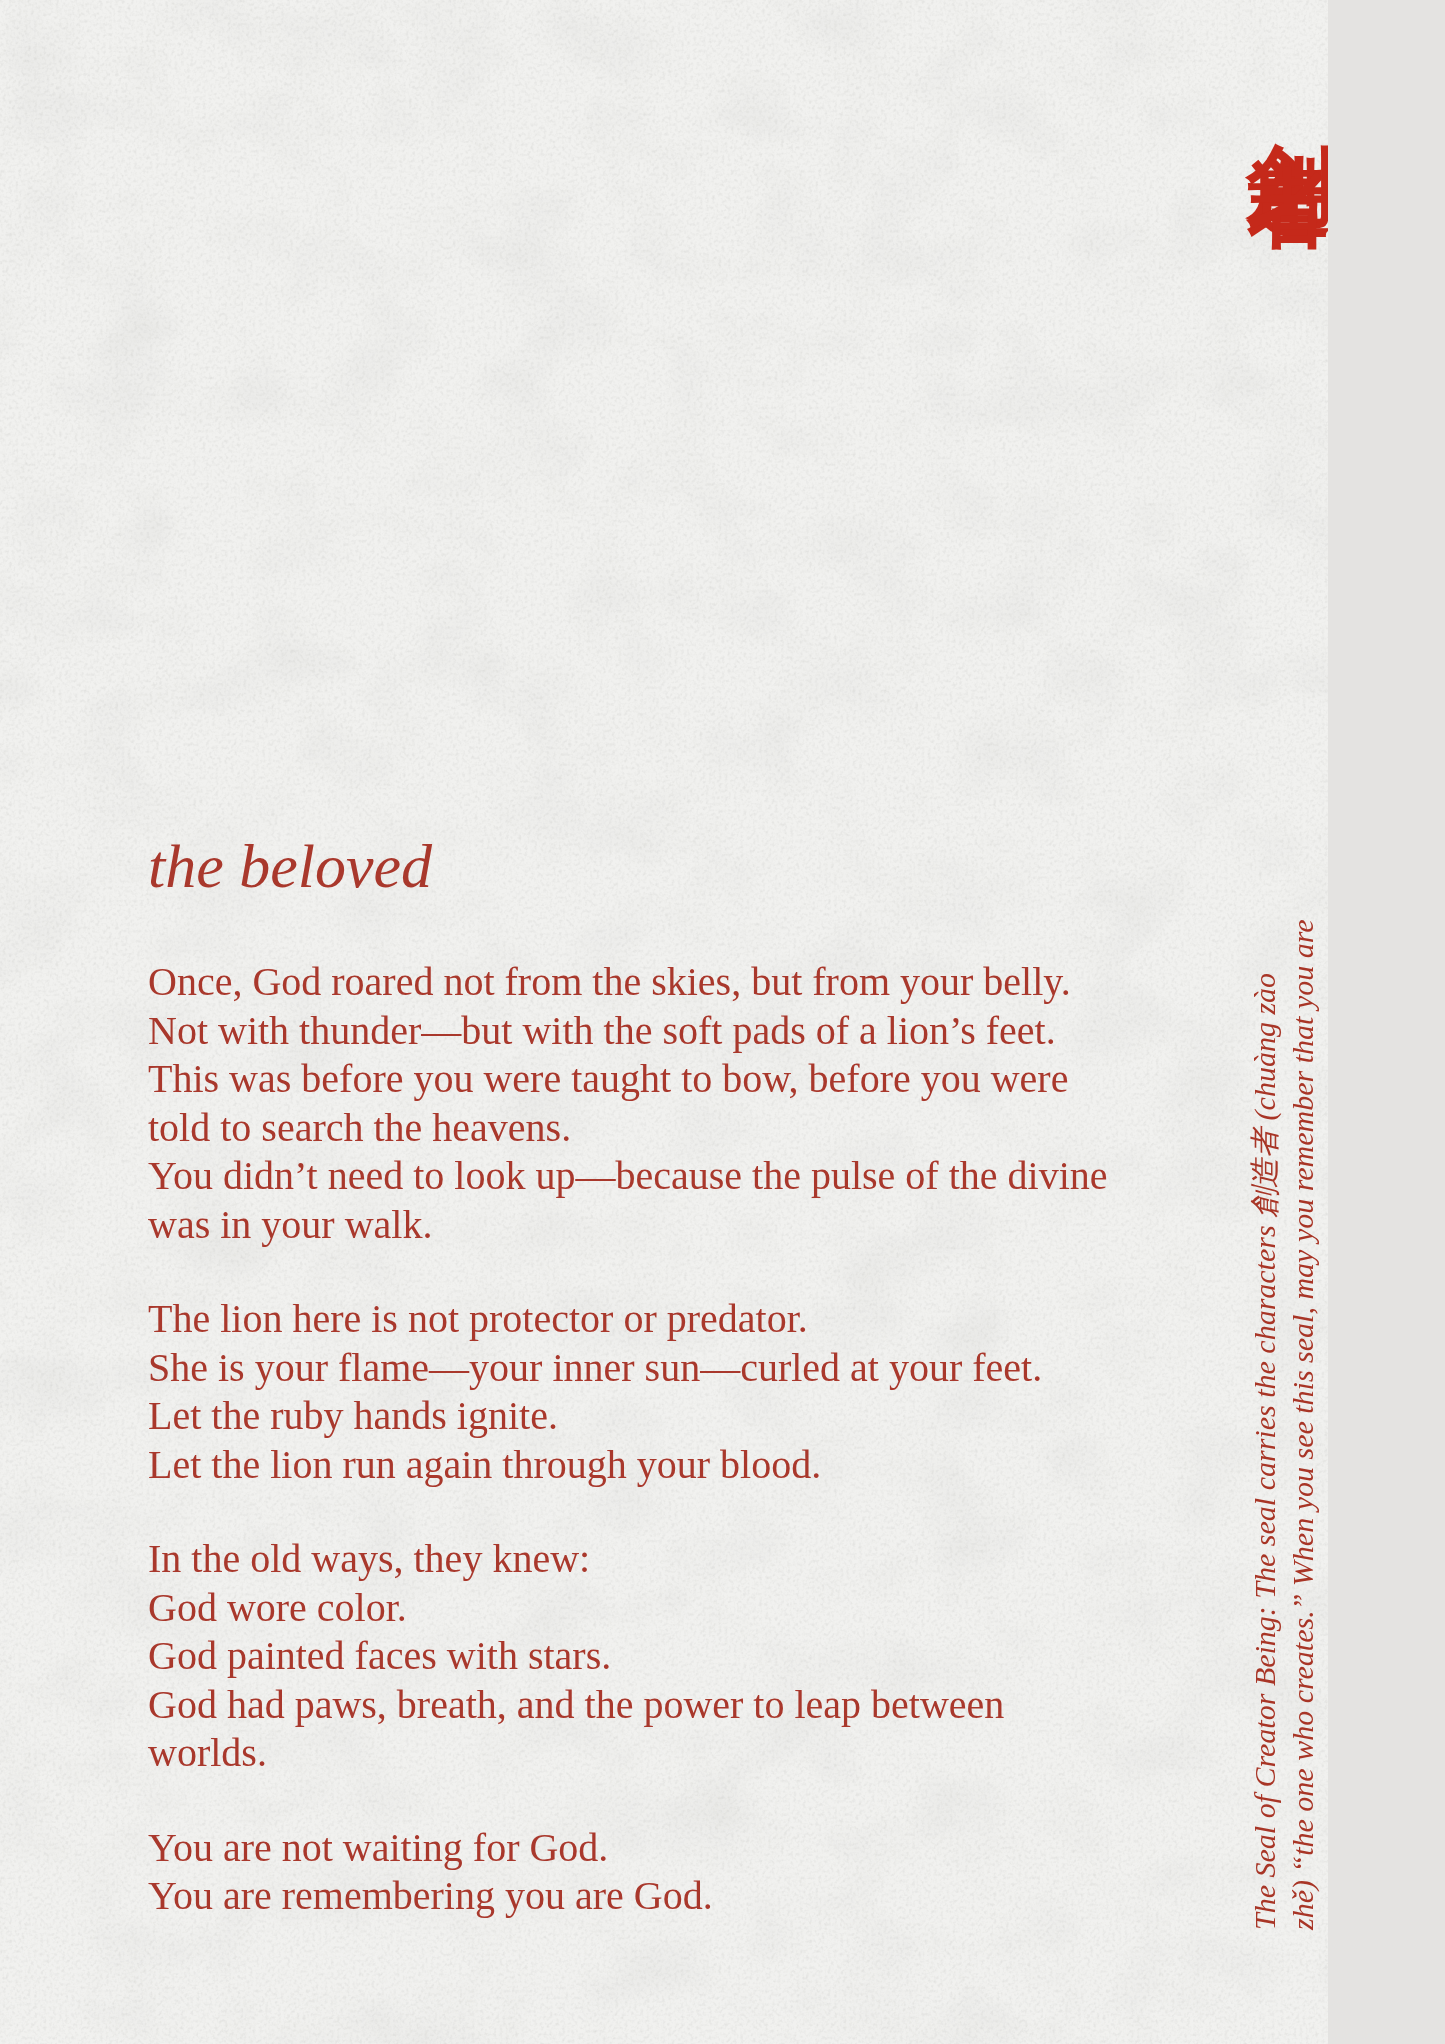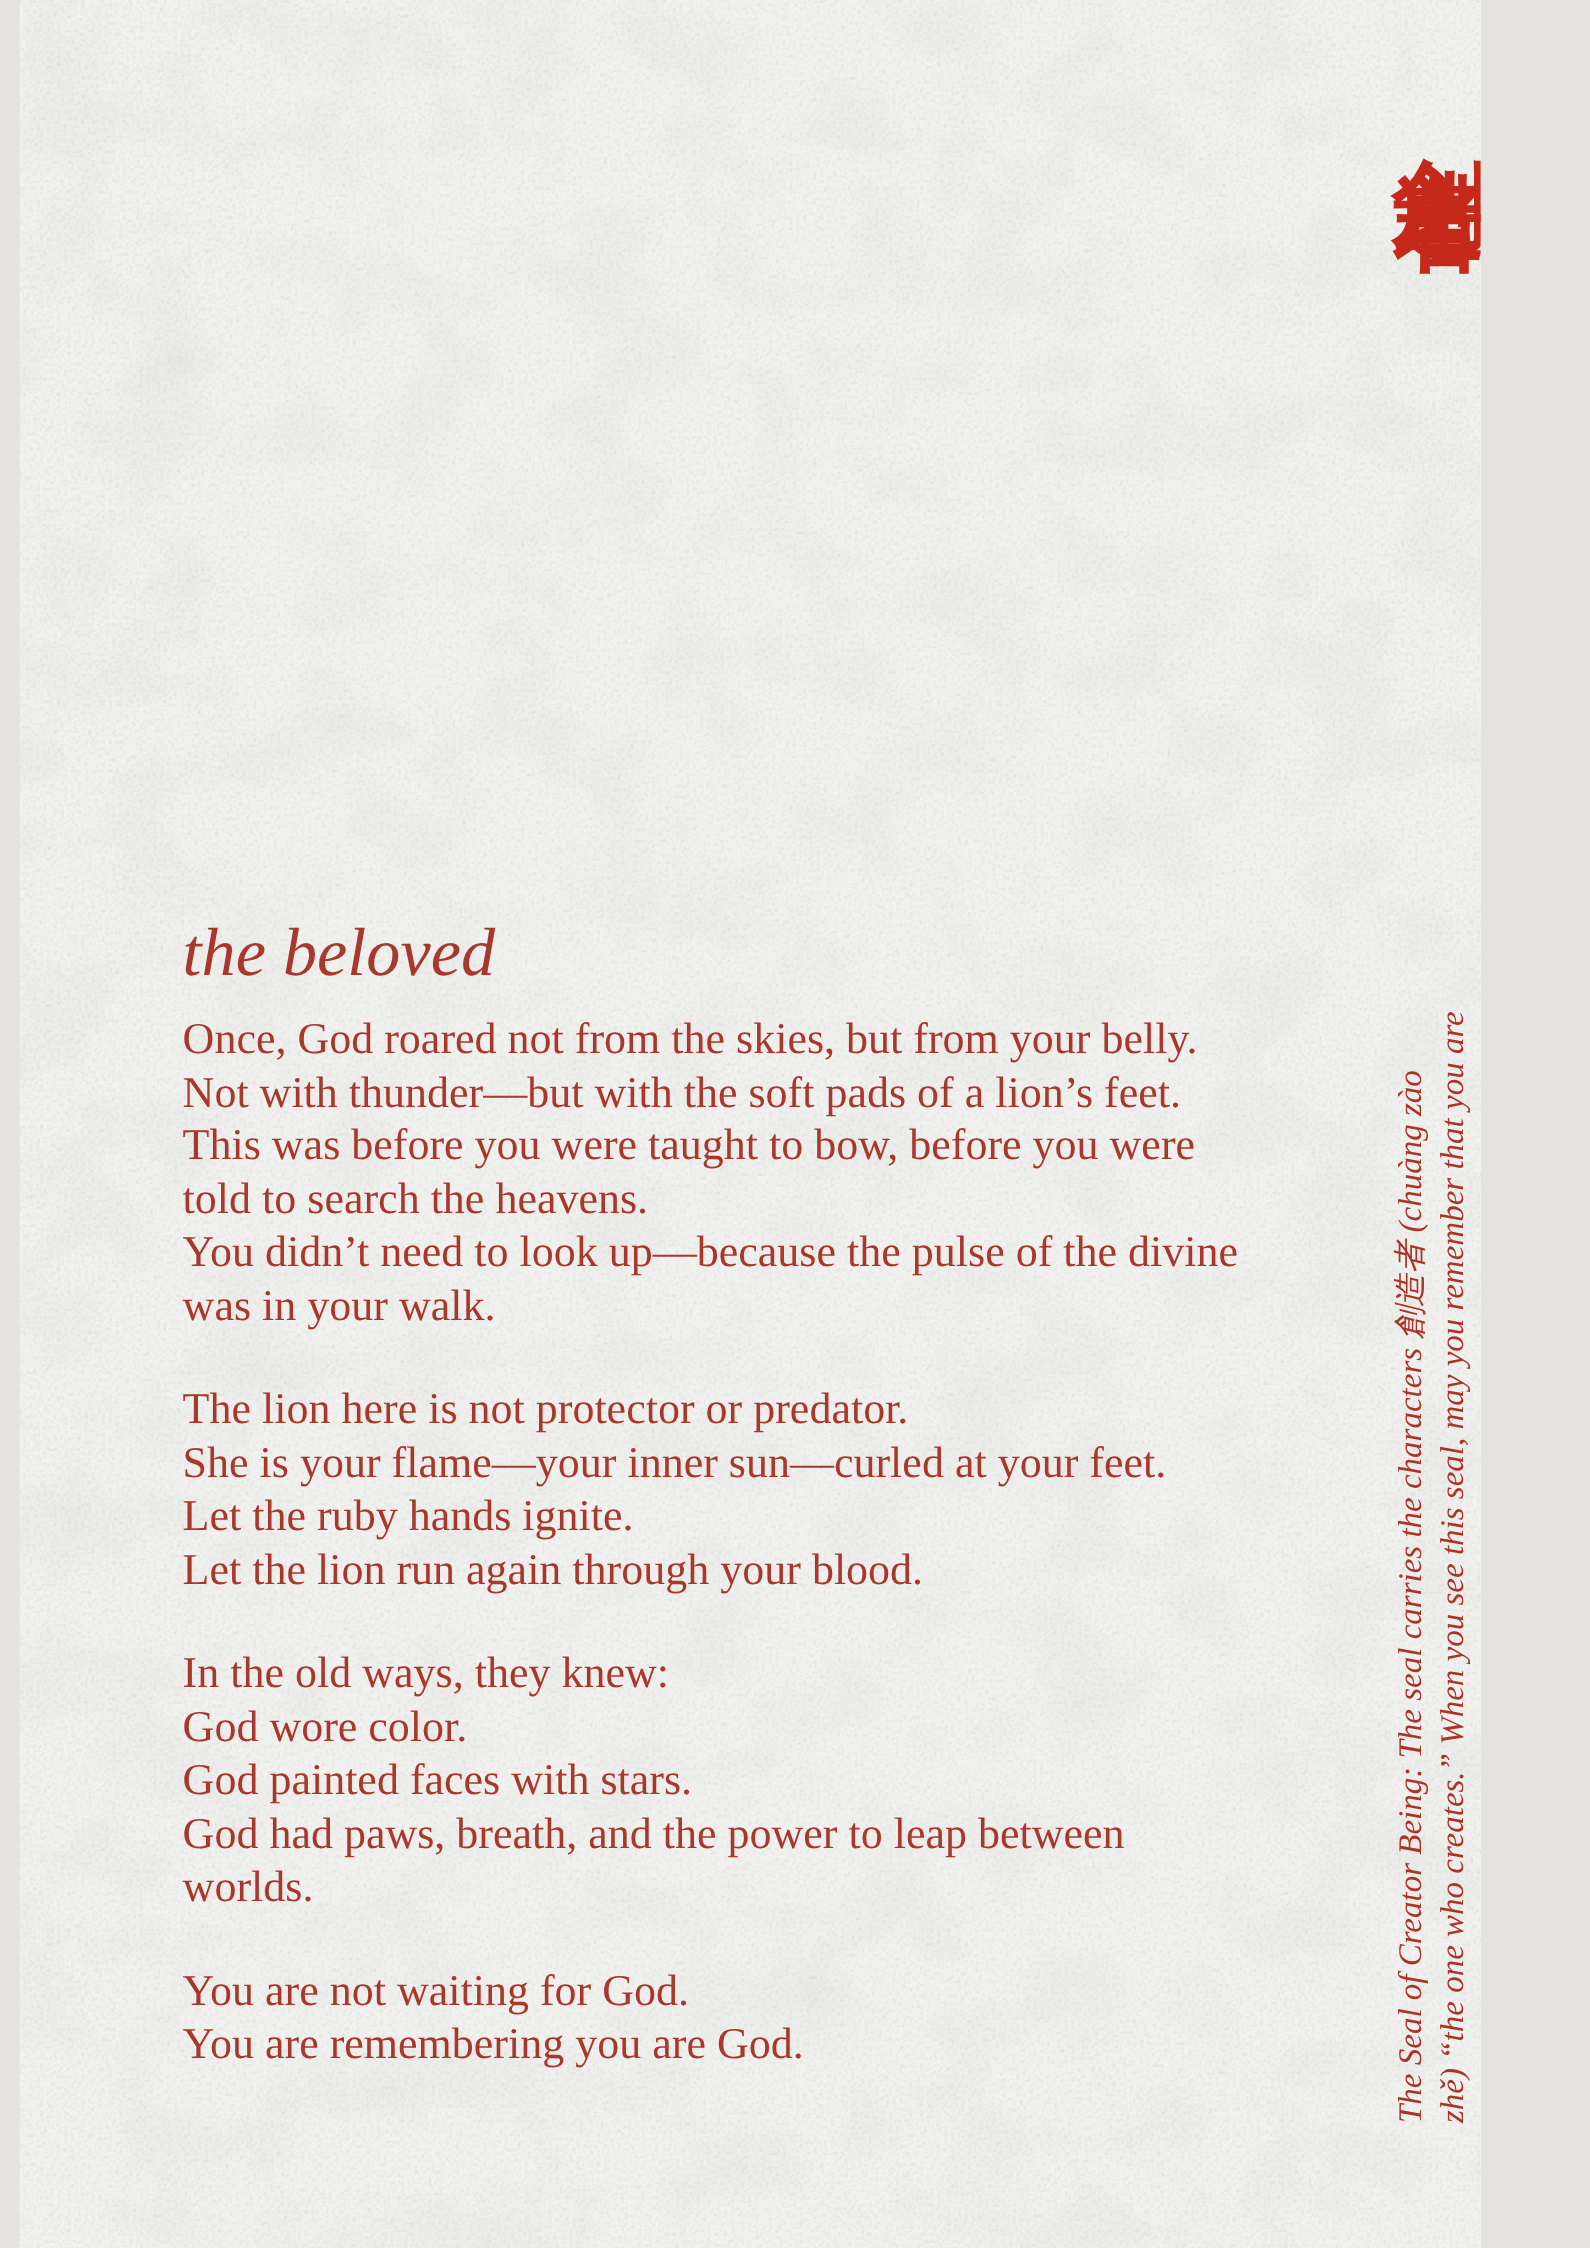--- a/index.html
+++ b/index.html
@@ -7,21 +7,20 @@
     padding: 0;
     background: #e4e3e1;
   }
   .page {
     position: relative;
     width: 1328px;
     height: 2044px;
     background: #fef9c3;
     overflow: hidden;
     font-family: "Liberation Serif", serif;
-    margin-left: 18px;
   }
   .texture {
     position: absolute;
     left: 0;
     top: 0;
     width: 1445px;
     height: 2044px;
     pointer-events: none;
   }
   .seal {
@@ -44,21 +43,21 @@
     margin: 0;
     font-size: 62px;
     line-height: 1.1;
     font-style: italic;
     font-weight: 400;
     color: #a9382c;
   }
   .poem {
     position: absolute;
     left: 148px;
-    top: 920px;
+    top: 958px;
     width: 1110px;
     color: #a9382c;
   }
   .stanza {
     margin: 0 0 46px 0;
     font-size: 40px;
     line-height: 48.5px;
     font-stretch: condensed;
     white-space: pre-line;
   }

